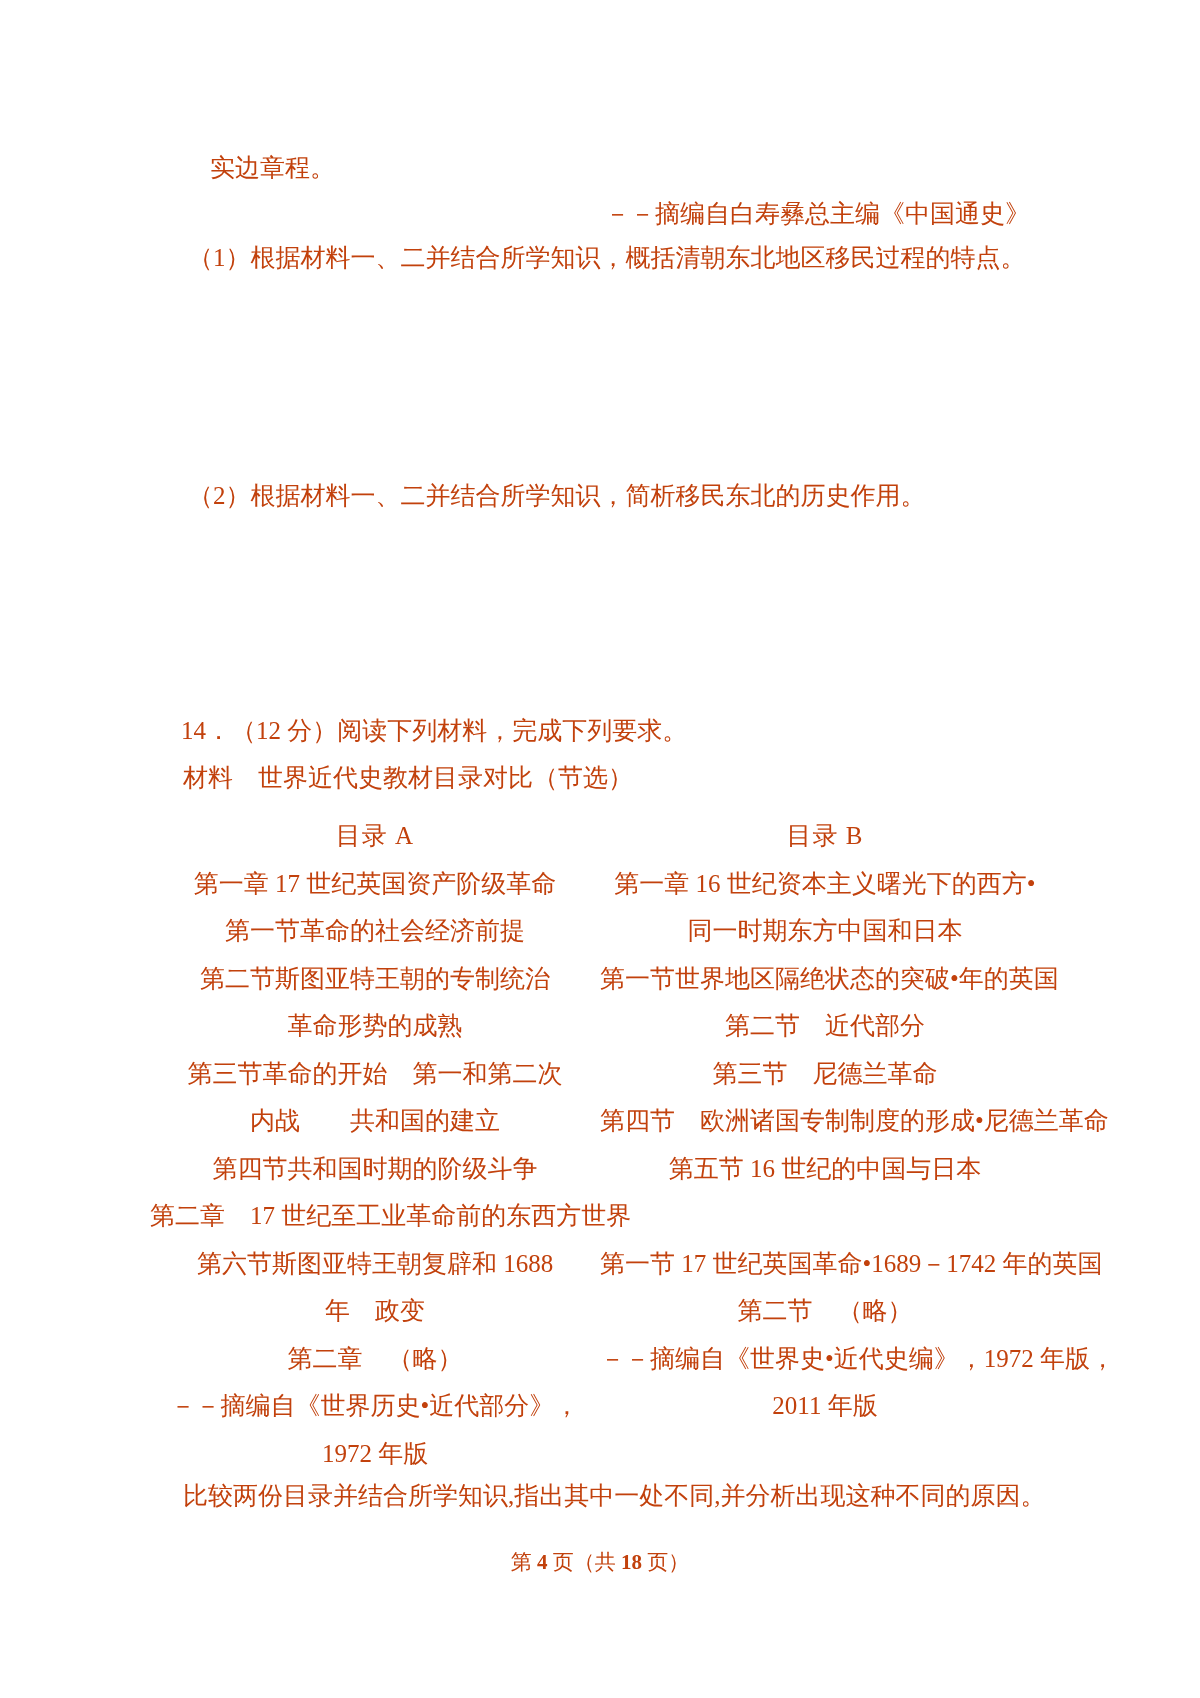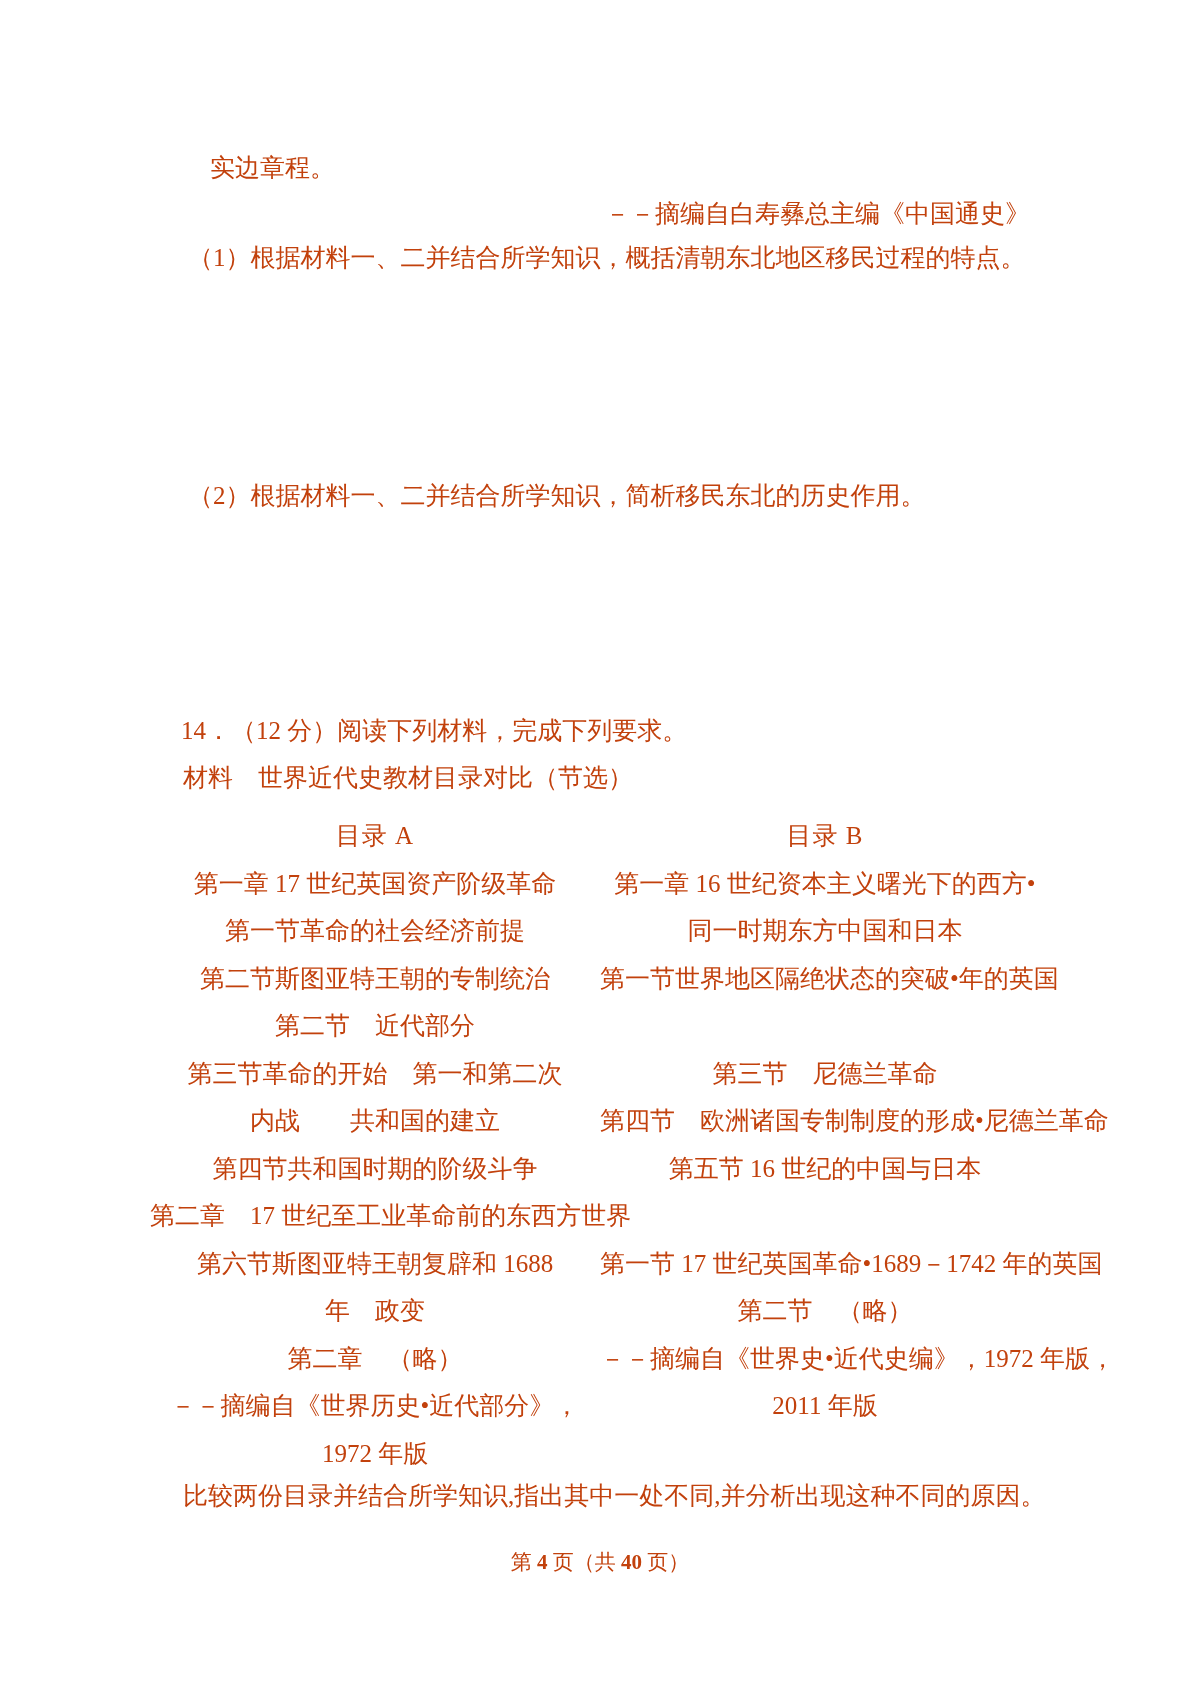--- a/index.html
+++ b/index.html
@@ -88,20 +88,21 @@
     </div>
     <div class="cat-row">
       <div class="cat-cell">第一节革命的社会经济前提</div>
       <div class="cat-cell">同一时期东方中国和日本</div>
     </div>
     <div class="cat-row">
       <div class="cat-cell">第二节斯图亚特王朝的专制统治</div>
       <div class="cat-cell">第一节世界地区隔绝状态的突破•年的英国</div>
     </div>
     <div class="cat-row">
+      <div class="cat-cell">革命形势的成熟</div>
       <div class="cat-cell">第二节　近代部分</div>
     </div>
     <div class="cat-row">
       <div class="cat-cell">第三节革命的开始　第一和第二次</div>
       <div class="cat-cell">第三节　尼德兰革命</div>
     </div>
     <div class="cat-row">
       <div class="cat-cell">内战　　共和国的建立</div>
       <div class="cat-cell">第四节　欧洲诸国专制制度的形成•尼德兰革命</div>
     </div>
@@ -133,17 +134,17 @@
       <div class="cat-cell"></div>
     </div>
   </div>
 
   <div class="abs task-line">比较两份目录并结合所学知识,指出其中一处不同,并分析出现这种不同的原因。</div>
 
   <div class="page-footer">
     <span>第</span>
     <b>4</b>
     <span>页（共</span>
-    <b>40</b>
+    <b>18</b>
     <span>页）</span>
   </div>
 
 </div>
 
 </body></html>

